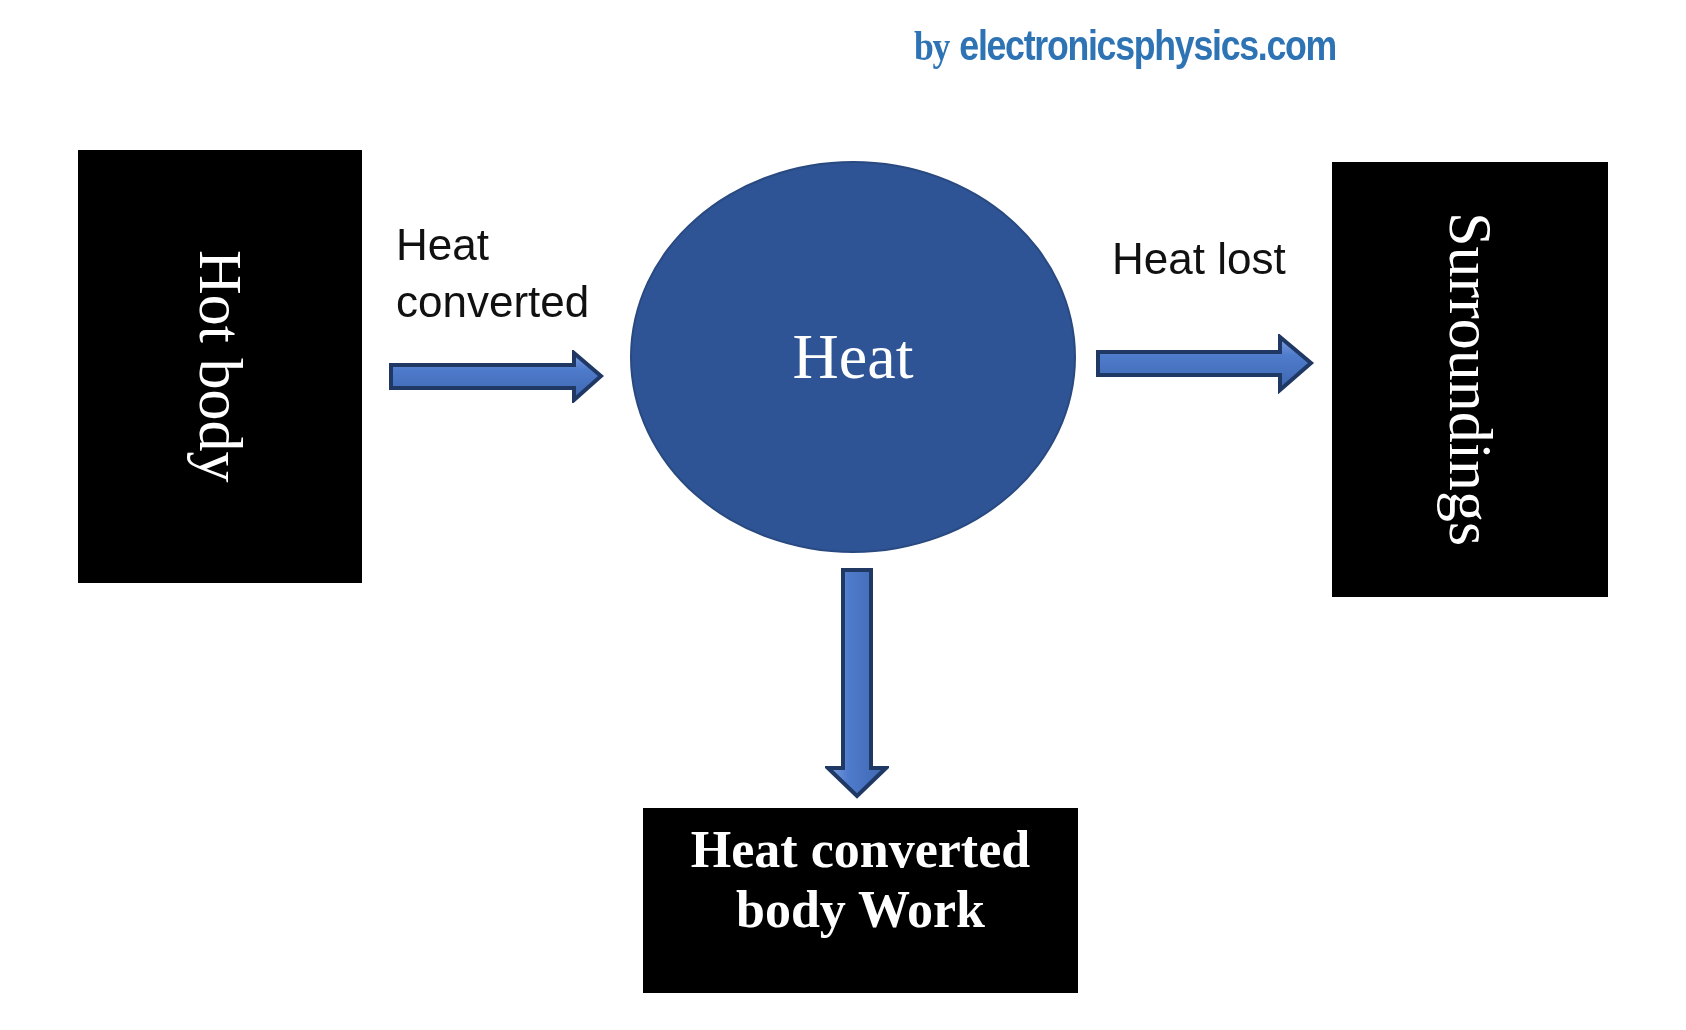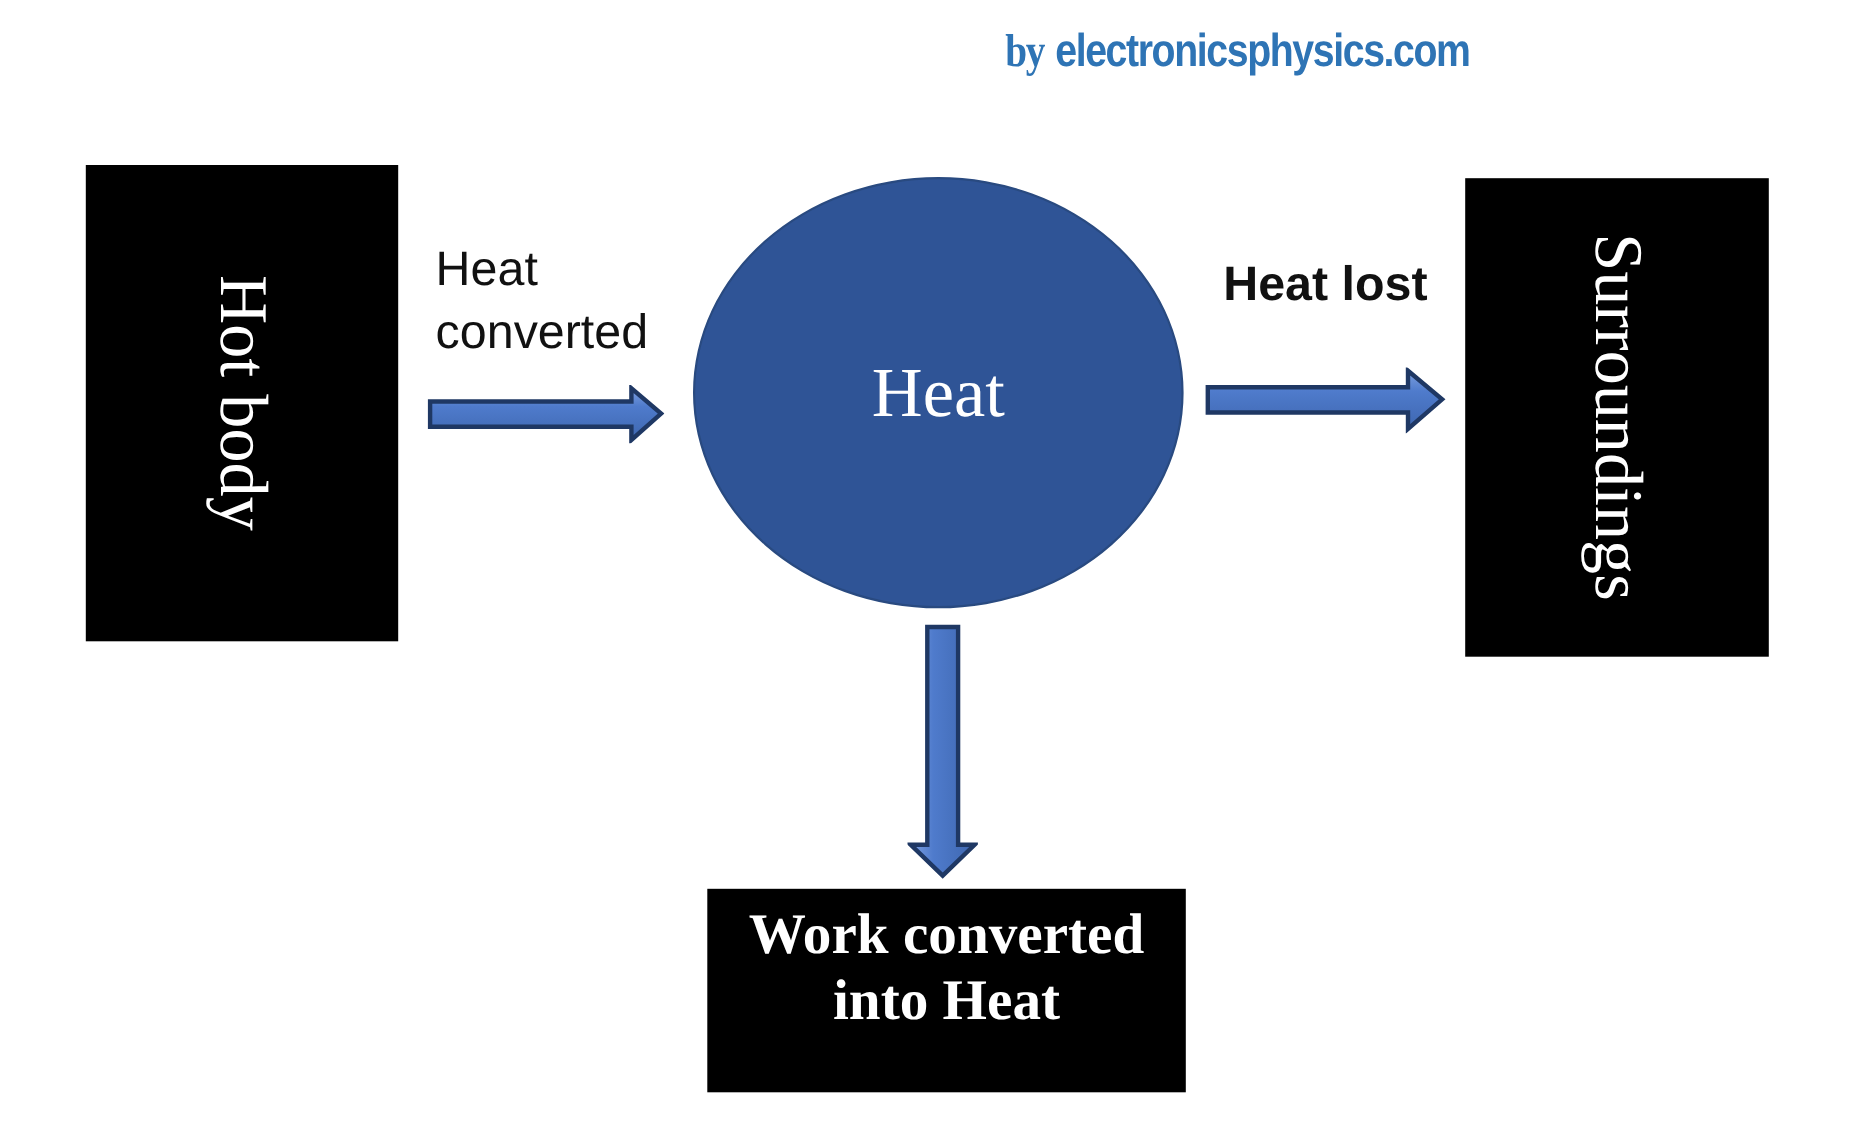--- a/index.html
+++ b/index.html
@@ -90,21 +90,21 @@
 
   
   .arrow-label {
     position: absolute;
     color: #111111;
     font-size: 44px;
     line-height: 57px;
     white-space: nowrap;
   }
   #heat-absorbed-label { left: 396px;  top: 216px; }
-  #heat-lost-label     { left: 1112px; top: 230px; font-weight: bold; }
+  #heat-lost-label     { left: 1112px; top: 230px; }
 
   
   .arrow-svg { position: absolute; display: block; }
   #arrow-absorbed { left: 388px;  top: 350px; }
   #arrow-lost     { left: 1095px; top: 334px; }
   #arrow-work     { left: 825px;  top: 567px; }
 </style>
 </head>
 <body>
 
@@ -161,18 +161,18 @@
         <stop offset="0" stop-color="#7DA0E0"></stop>
         <stop offset="0.35" stop-color="#4F7BCC"></stop>
         <stop offset="1" stop-color="#3E67B0"></stop>
       </linearGradient>
     </defs>
     <polygon points="18,3 46,3 46,201 61,201 32,229 3,201 18,201" fill="url(#gradV1)" stroke="#1F3864" stroke-width="4" stroke-linejoin="miter"></polygon>
   </svg>
 
   <div id="work-box" class="black-box">
     <div class="work-text">
-      <div>Work converted</div>
-      <div>into Heat</div>
+      <div>Heat converted</div>
+      <div>body Work</div>
     </div>
   </div>
 
 </div>
 
 </body></html>

